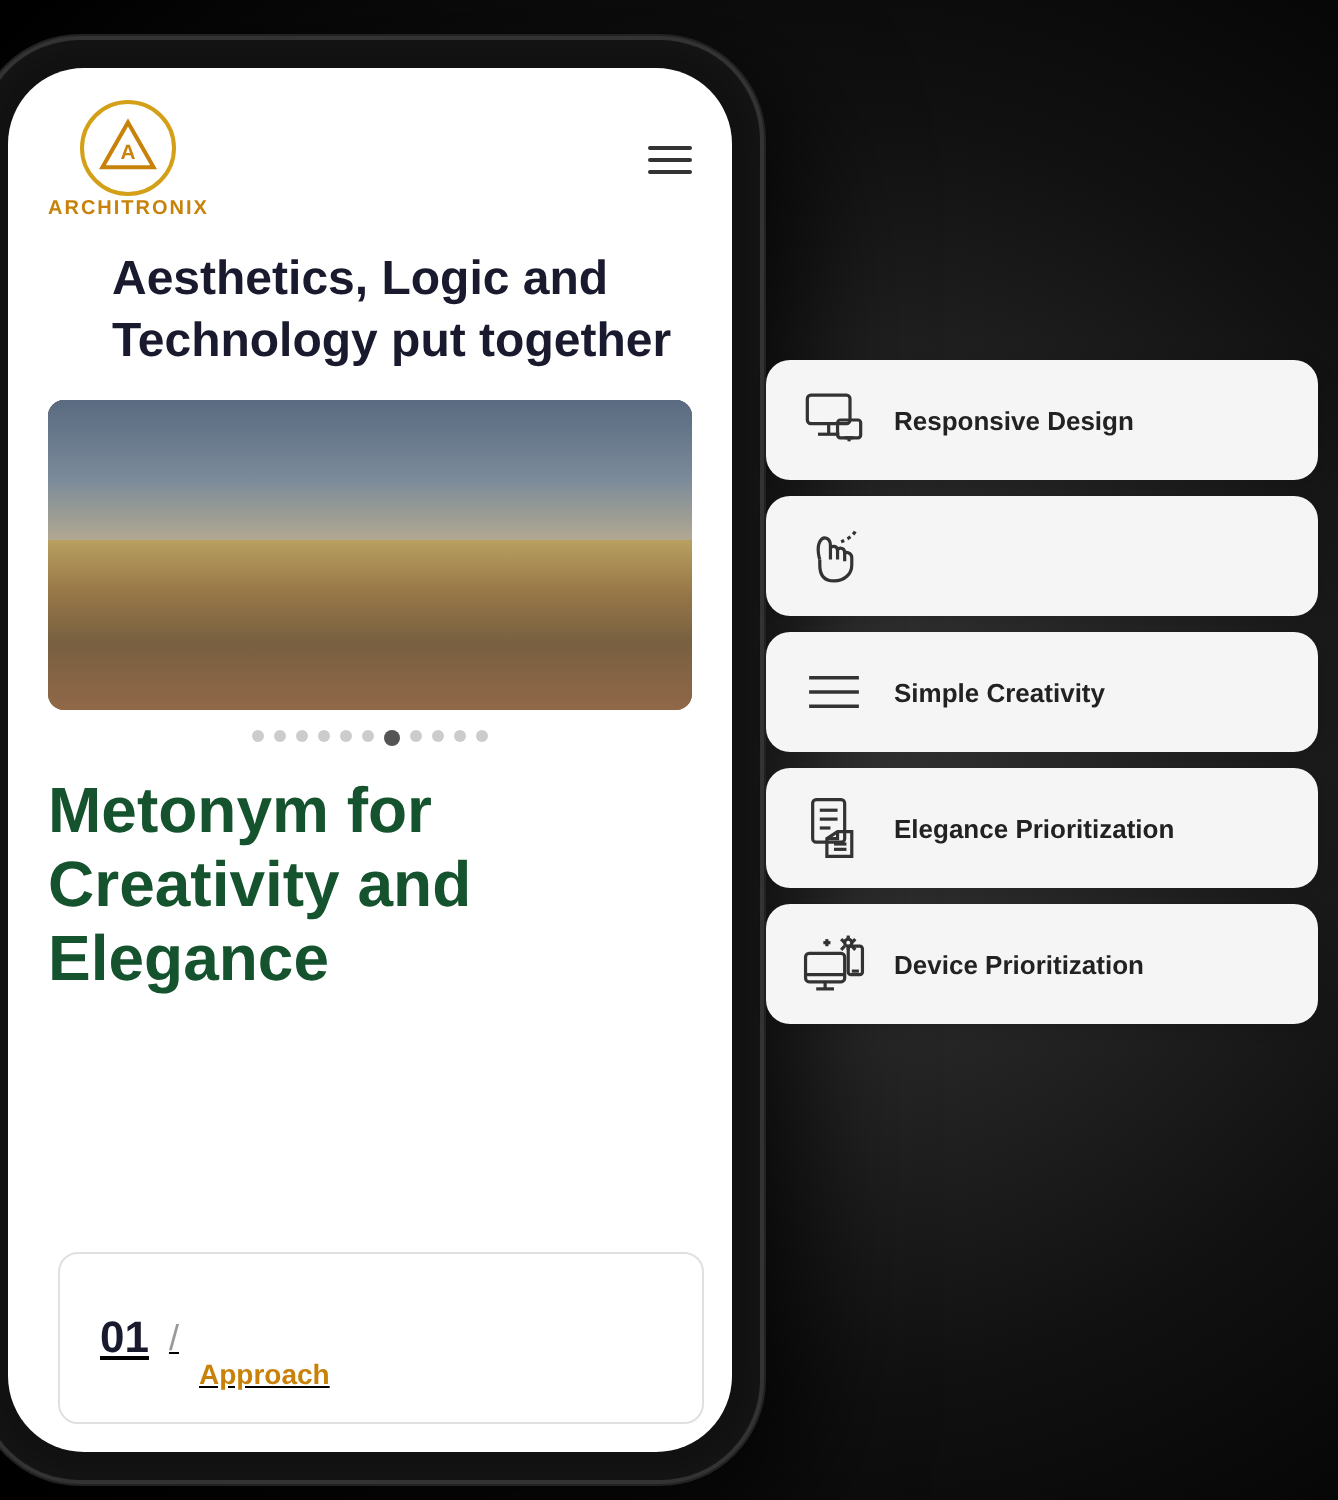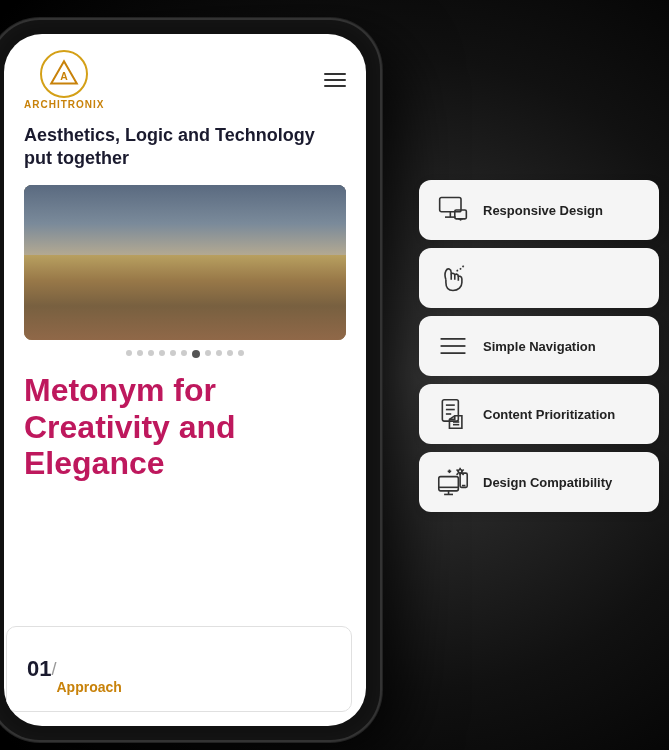--- a/index.html
+++ b/index.html
@@ -108,25 +108,26 @@
     .hamburger span {
       display: block;
       width: 22px;
       height: 2px;
       background: #333;
       border-radius: 1px;
     }
 
     
     .tagline {
-      font-size: 18px;
+      font-size: 24px;
       font-weight: 700;
       color: #1a1a2e;
       line-height: 1.3;
       margin-bottom: 14px;
+      margin-left: 32px;
     }
 
     
     .hero-image {
       width: 100%;
       height: 155px;
       border-radius: 8px;
       overflow: hidden;
       margin-bottom: 10px;
       background: linear-gradient(135deg, #8B6914 0%, #c4922a 20%, #a0785a 40%, #7a5c3a 60%, #9a7050 80%, #b08060 100%);
@@ -177,37 +178,39 @@
     .dot.active {
       background: #555;
       width: 8px;
       height: 8px;
     }
 
     
     .main-heading {
       font-size: 32px;
       font-weight: 700;
-      color: #be185d;
+      color: #14532d;
       line-height: 1.15;
       margin-bottom: 12px;
     }
 
     
     .bottom-card {
       position: absolute;
       bottom: 14px;
-      left: 2px;
+      left: 25px;
       right: 14px;
       background: #fff;
       border: 1px solid #e0e0e0;
       border-radius: 10px;
       padding: 16px 20px;
       display: flex;
       align-items: center;
+      gap: 10px;
+      text-decoration: underline;
     }
 
     .card-number {
       font-size: 22px;
       font-weight: 700;
       color: #1a1a2e;
     }
 
     .card-divider {
       color: #999;
@@ -232,21 +235,21 @@
       z-index: 3;
     }
 
     .feature-card {
       background: #f5f5f5;
       border-radius: 12px;
       padding: 12px 16px;
       display: flex;
       align-items: center;
       gap: 12px;
-      width: 240px;
+      width: 276px;
       box-shadow: 2px 2px 8px rgba(0,0,0,0.15);
     }
 
     .feature-icon {
       width: 36px;
       height: 36px;
       display: flex;
       align-items: center;
       justify-content: center;
       flex-shrink: 0;
@@ -355,37 +358,37 @@
   </div>
 
   <div class="feature-card">
     <div class="feature-icon">
       <svg viewBox="0 0 36 36" fill="none" stroke="#333" stroke-width="2">
         <line x1="4" y1="10" x2="32" y2="10"></line>
         <line x1="4" y1="18" x2="32" y2="18"></line>
         <line x1="4" y1="26" x2="32" y2="26"></line>
       </svg>
     </div>
-    <span class="feature-label">Simple Navigation</span>
+    <span class="feature-label">Simple Creativity</span>
   </div>
 
   <div class="feature-card">
     <div class="feature-icon">
       <svg viewBox="0 0 36 36" fill="none" stroke="#333" stroke-width="1.8">
         <rect x="6" y="2" width="18" height="24" rx="2"></rect>
         <line x1="10" y1="8" x2="20" y2="8"></line>
         <line x1="10" y1="13" x2="20" y2="13"></line>
         <line x1="10" y1="18" x2="16" y2="18"></line>
         <path d="M20 20 L28 20 L28 34 L14 34 L14 24 L20 20Z"></path>
         <path d="M20 20 L20 24 L14 24"></path>
         <line x1="18" y1="27" x2="25" y2="27"></line>
         <line x1="18" y1="30" x2="25" y2="30"></line>
       </svg>
     </div>
-    <span class="feature-label">Content Prioritization</span>
+    <span class="feature-label">Elegance Prioritization</span>
   </div>
 
   <div class="feature-card">
     <div class="feature-icon">
       <svg viewBox="0 0 36 36" fill="none" stroke="#333" stroke-width="1.8">
         <rect x="2" y="12" width="22" height="16" rx="2"></rect>
         <line x1="13" y1="28" x2="13" y2="32"></line>
         <line x1="8" y1="32" x2="18" y2="32"></line>
         <line x1="2" y1="24" x2="24" y2="24"></line>
         <rect x="26" y="8" width="8" height="16" rx="1.5"></rect>
@@ -395,16 +398,16 @@
         <line x1="12" y1="6" x2="16" y2="6"></line>
         <circle cx="26" cy="6" r="2"></circle>
         <line x1="24" y1="6" x2="22" y2="4"></line>
         <line x1="28" y1="6" x2="30" y2="4"></line>
         <line x1="26" y1="4" x2="26" y2="2"></line>
         <line x1="26" y1="8" x2="26" y2="10"></line>
         <line x1="24" y1="8" x2="22" y2="10"></line>
         <line x1="28" y1="8" x2="30" y2="10"></line>
       </svg>
     </div>
-    <span class="feature-label">Design Compatibility</span>
+    <span class="feature-label">Device Prioritization</span>
   </div>
 
 </div>
 
 </body></html>

